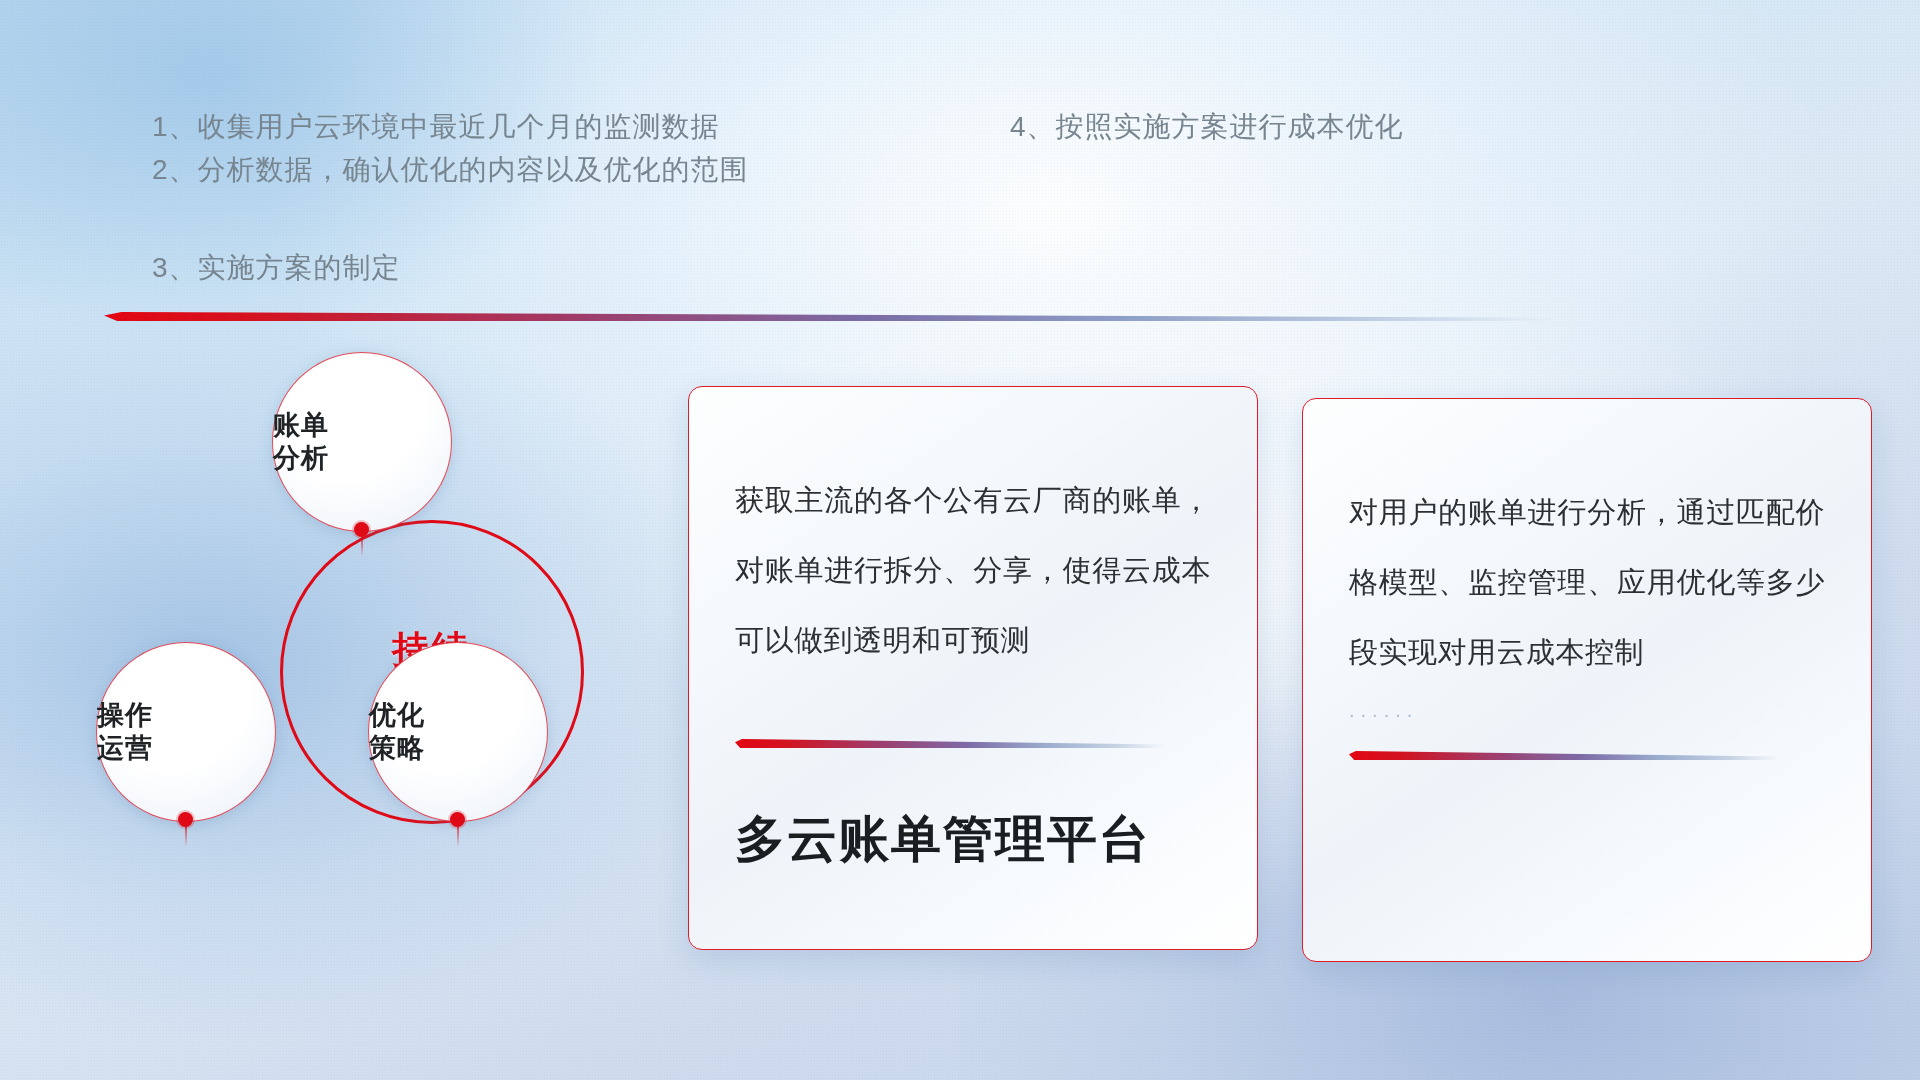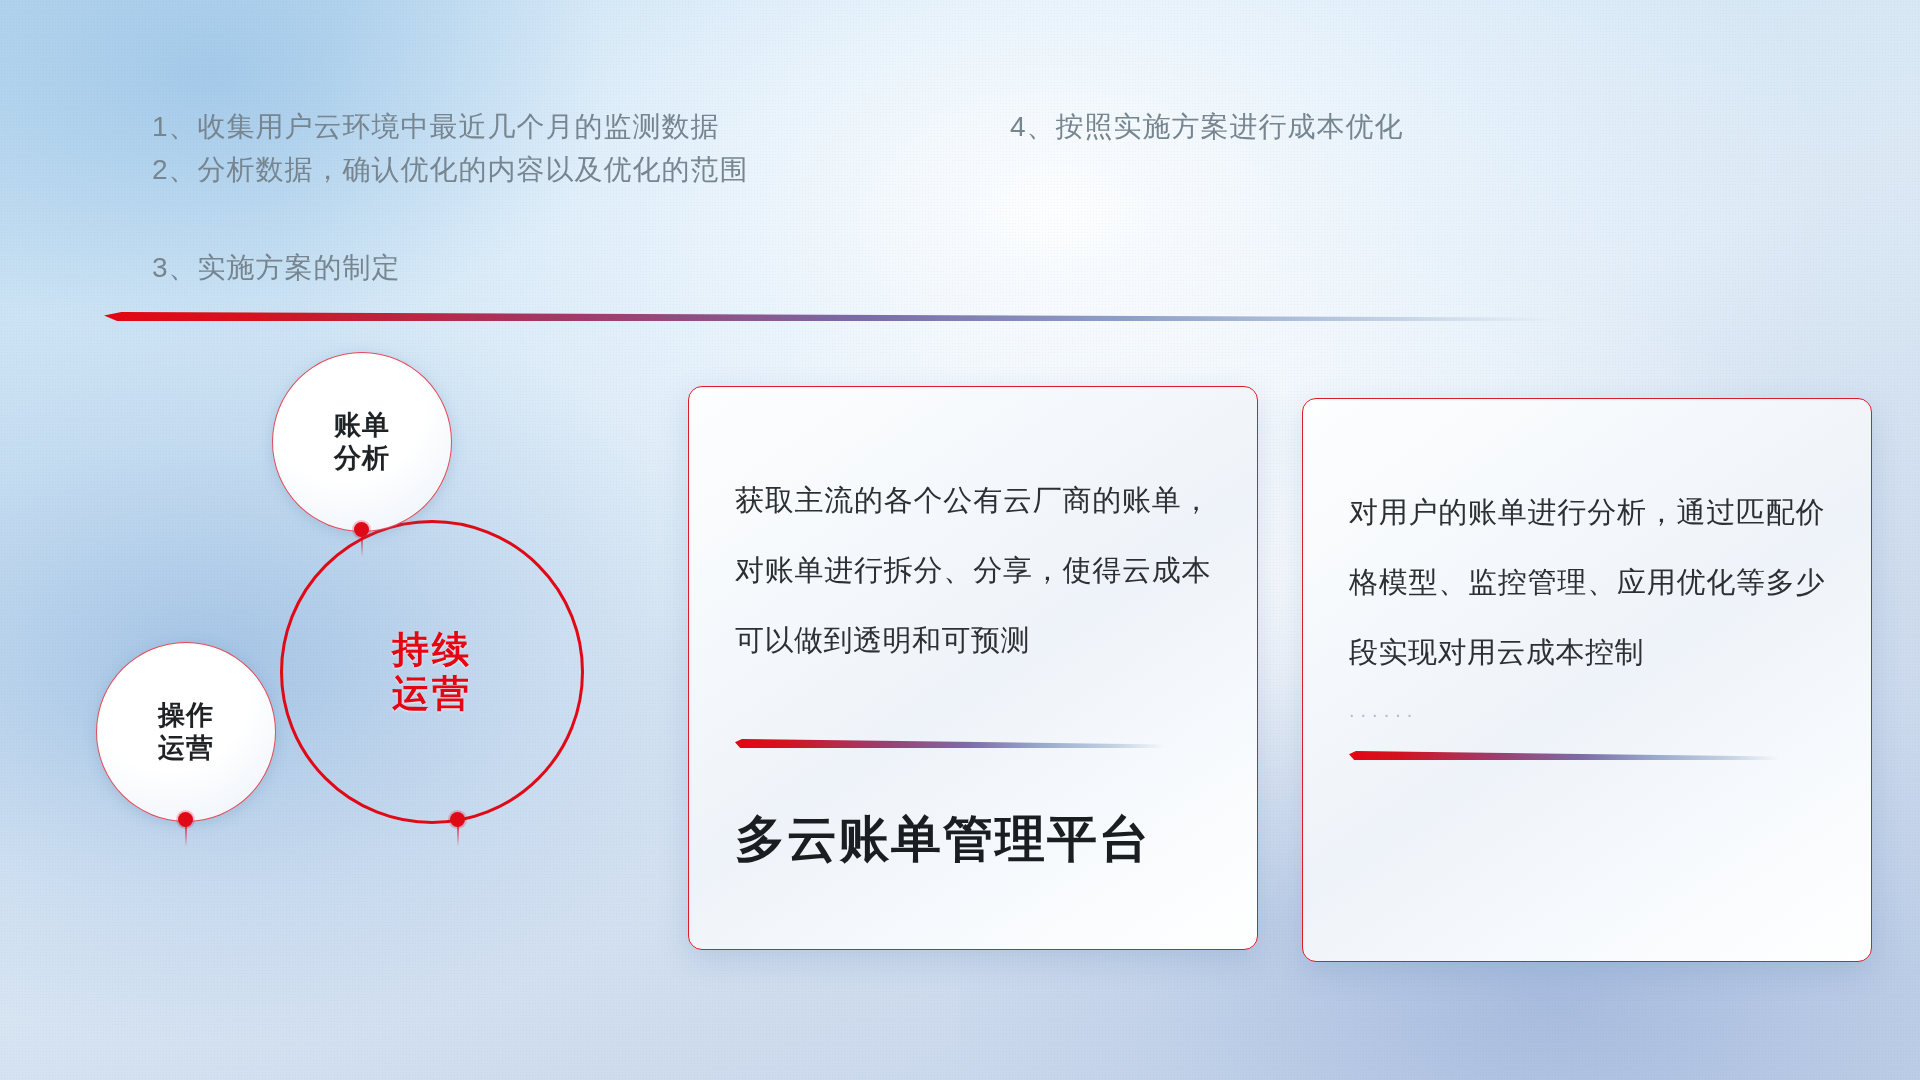--- a/index.html
+++ b/index.html
@@ -39,21 +39,21 @@
      clip-path:polygon(0 38%,1.2% 0,100% 62%,100% 100%,0.9% 100%);}
 
   
   #venn{position:absolute;left:96px;top:352px;width:560px;height:600px;}
   #ring{position:absolute;left:184px;top:168px;width:304px;height:304px;
      border:3.5px solid #e00a17;border-radius:50%;box-sizing:border-box;}
   .bubble{position:absolute;border-radius:50%;box-sizing:border-box;
      border:1.6px solid rgba(222,30,45,.80);
      background:radial-gradient(circle at 40% 26%,#ffffff 0%,#ffffff 48%,#f5f8fc 72%,#eaf1f8 100%);
      box-shadow:0 3px 14px rgba(90,130,175,.26);
-     display:flex;flex-direction:column;align-items:center;justify-content:center;
+     display:flex;flex-direction:column;justify-content:center;
      color:#1f2326;font-weight:700;font-size:27px;line-height:1.22;letter-spacing:1px;}
   #bubble-top{left:176px;top:0px;width:180px;height:180px;}
   #bubble-left{left:0px;top:290px;width:180px;height:180px;}
   #bubble-right{left:272px;top:290px;width:180px;height:180px;}
   .node-dot{position:absolute;width:15px;height:15px;border-radius:50%;background:#e00a17;
      box-shadow:0 0 0 2px rgba(224,10,23,.22);}
   .node-tail{position:absolute;width:2px;height:22px;
      background:linear-gradient(180deg,rgba(224,10,23,.75),rgba(224,10,23,0));}
   #dot-top{left:258px;top:170px;} #tail-top{left:264.5px;top:183px;}
   #dot-left{left:82px;top:460px;}  #tail-left{left:88.5px;top:473px;}
@@ -113,20 +113,24 @@
   </div>
 
   <div class="bubble" id="bubble-top">
     <span>账单</span>
     <span>分析</span>
   </div>
   <div class="bubble" id="bubble-left">
     <span>操作</span>
     <span>运营</span>
   </div>
+  <div class="bubble" id="bubble-right">
+    <span>优化</span>
+    <span>策略</span>
+  </div>
 
   <div class="node-tail" id="tail-top"></div>
   <div class="node-tail" id="tail-left"></div>
   <div class="node-tail" id="tail-right"></div>
   <div class="node-dot" id="dot-top"></div>
   <div class="node-dot" id="dot-left"></div>
   <div class="node-dot" id="dot-right"></div>
 </div>
 
 <div class="card" id="card-1">

